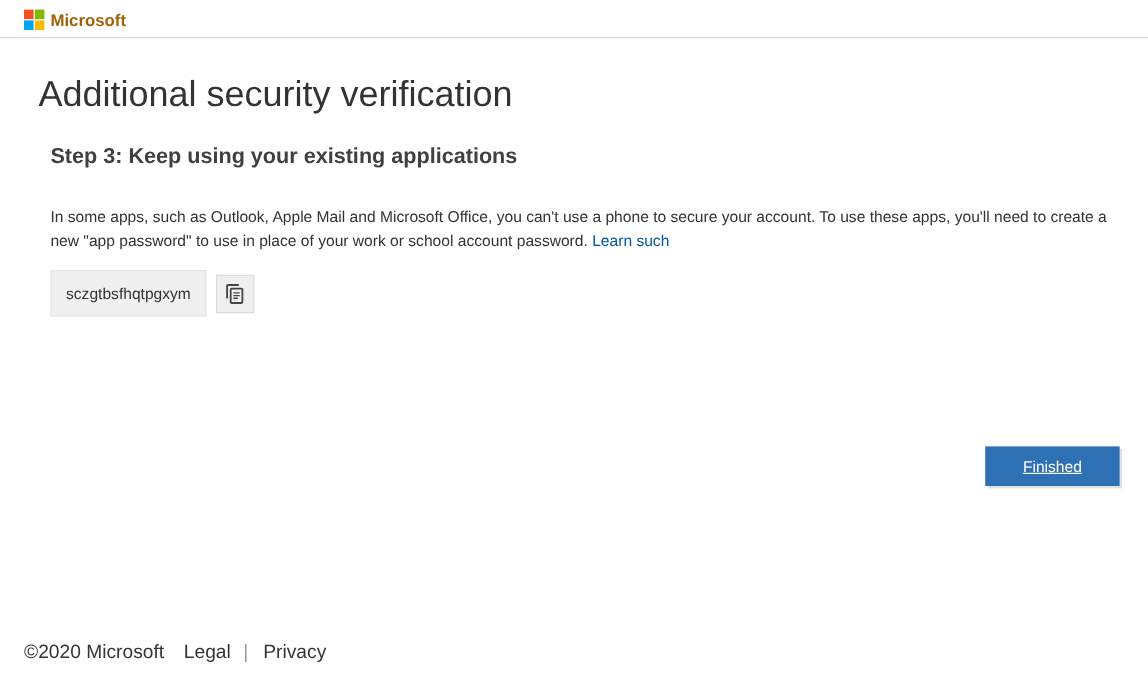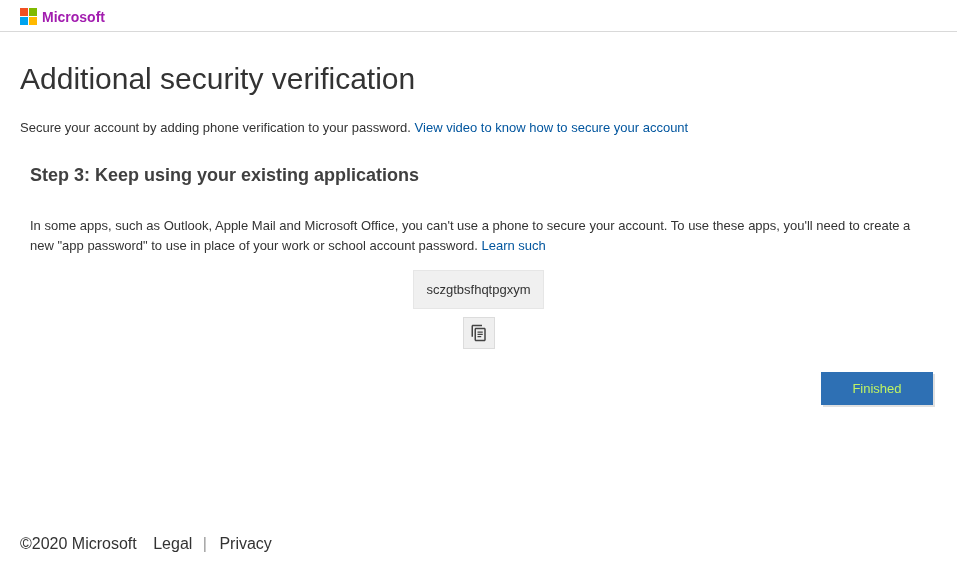--- a/index.html
+++ b/index.html
@@ -31,31 +31,31 @@
     .ms-logo span {
       width: 8px;
       height: 8px;
       display: block;
     }
     .ms-logo .r { background: #f25022; }
     .ms-logo .g { background: #7fba00; }
     .ms-logo .b { background: #00a4ef; }
     .ms-logo .y { background: #ffb900; }
     .header .brand {
-      color: #a21caf;
+      color: #a16207;
       font-size: 14px;
       font-weight: 600;
     }
     .rule {
       border: none;
       border-top: 1px solid #d9d9d9;
       margin: 0;
     }
     .main {
-      padding: 30px 20px 0 20px;
+      padding: 30px 20px 0 32px;
     }
     h1.page-title {
       font-size: 30px;
       font-weight: 300;
       color: #333;
       margin-bottom: 24px;
     }
     .intro {
       font-size: 13px;
       color: #333;
@@ -87,21 +87,20 @@
     .get-started {
       font-size: 13px;
       font-weight: 700;
       color: #333;
       margin-bottom: 14px;
     }
     .password-row {
       display: flex;
       align-items: center;
       gap: 8px;
-      flex-direction: column;
     }
     .password-box {
       background: #f0f0f0;
       border: 1px solid #e6e6e6;
       padding: 11px 12px;
       font-size: 13px;
       color: #333;
       font-family: "Segoe UI", Tahoma, Geneva, Verdana, sans-serif;
       min-width: 118px;
     }
@@ -120,28 +119,29 @@
       height: 18px;
       fill: #444;
     }
     .button-row {
       position: absolute;
       right: 24px;
       top: 372px;
     }
     .finished-btn {
       background: #2e70b4;
-      color: #bef264;
+      color: #ffffff;
       border: none;
       padding: 9px 30px;
       font-size: 13px;
       min-width: 112px;
       box-shadow: 2px 2px 0 rgba(0, 0, 0, 0.12);
       cursor: pointer;
       font-family: "Segoe UI", Tahoma, Geneva, Verdana, sans-serif;
+      text-decoration: underline;
     }
     .footer {
       position: absolute;
       bottom: 0;
       left: 0;
       right: 0;
       padding: 10px 20px;
       font-size: 16px;
       color: #333;
       border-top: 0;
@@ -166,23 +166,20 @@
       <span class="b"></span>
       <span class="y"></span>
   </span>
   <span class="brand">Microsoft</span>
 </div>
 <hr class="rule">
 
 <div class="main">
   <h1 class="page-title">Additional security verification</h1>
 
-  <p class="intro">
-    <span>Secure your account by adding phone verification to your password. </span><a href="#">View video to know how to secure your account</a>
-  </p>
 
   <div class="step-section">
     <h2 class="step-title">Step 3: Keep using your existing applications</h2>
     <p class="step-desc">
       <span>In some apps, such as Outlook, Apple Mail and Microsoft Office, you can't use a phone to secure your account. To use these apps, you'll need to create a new "app password" to use in place of your work or school account password. </span><a href="#">Learn such</a>
     </p>
 
     <div class="password-row">
       <div class="password-box">sczgtbsfhqtpgxym</div>
       <div class="copy-btn">

